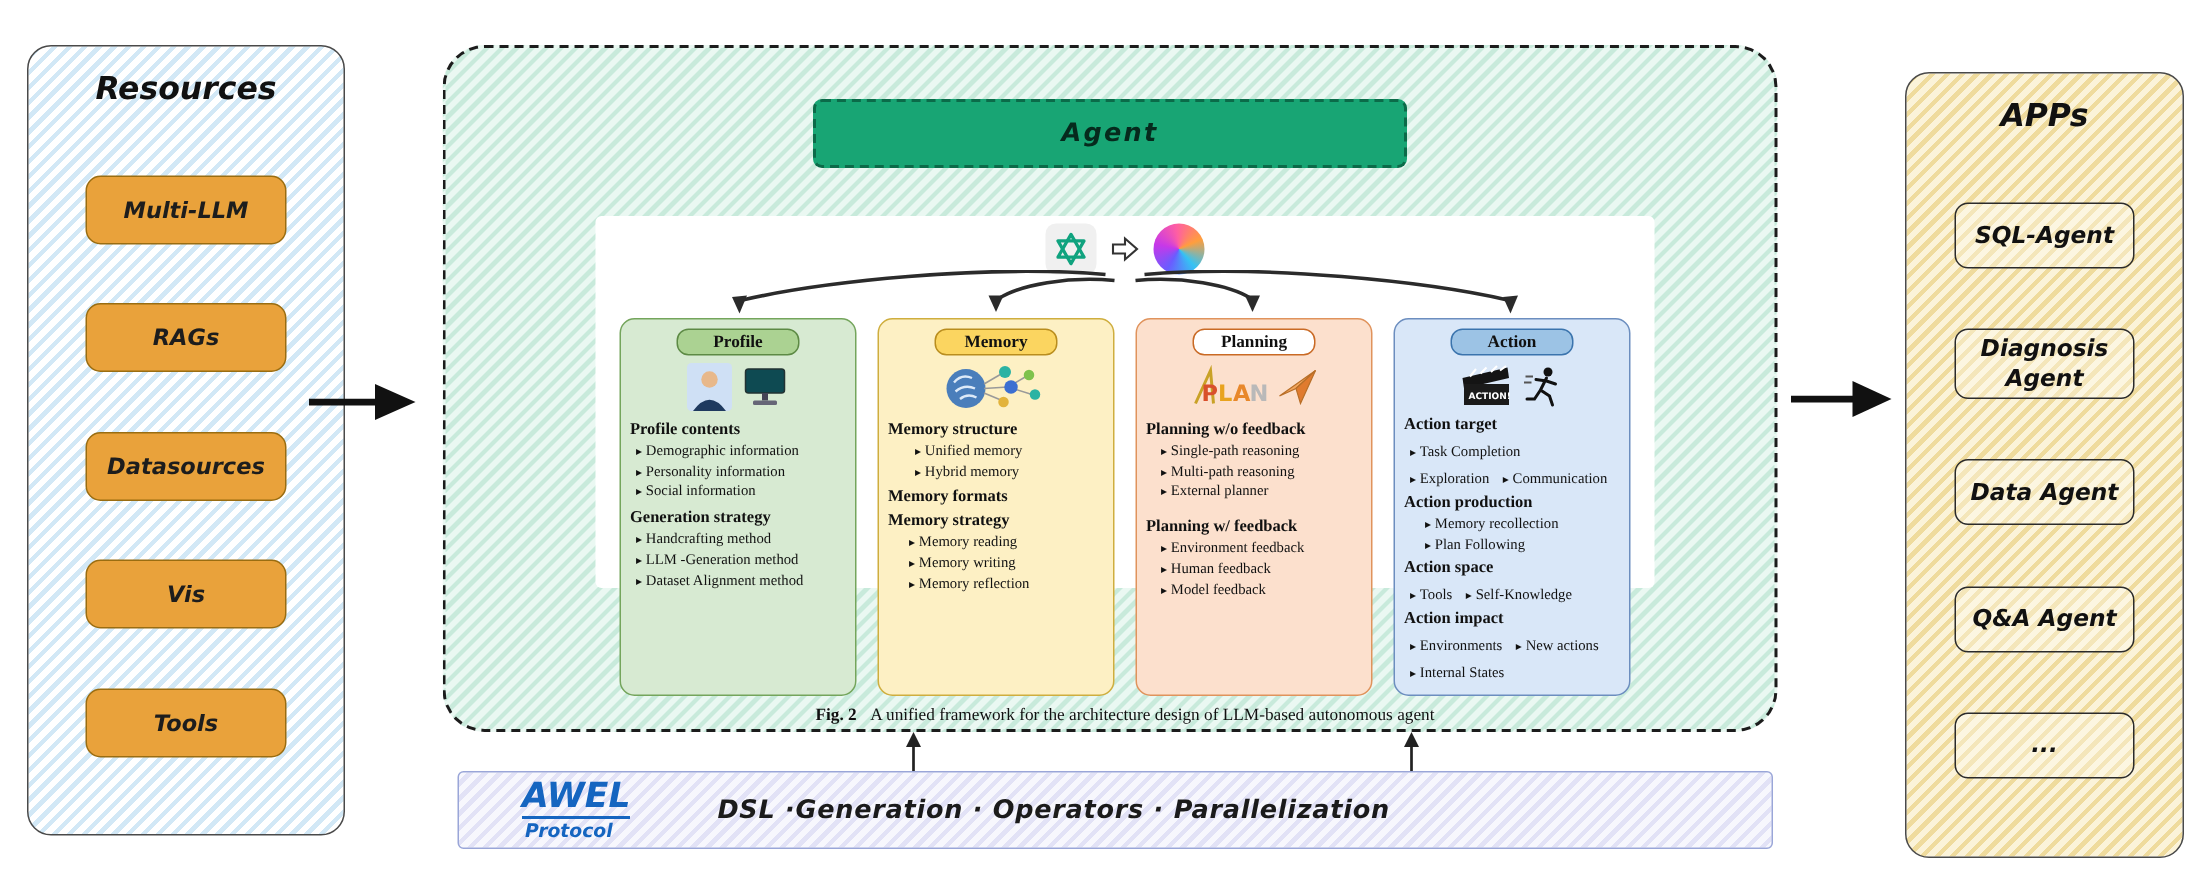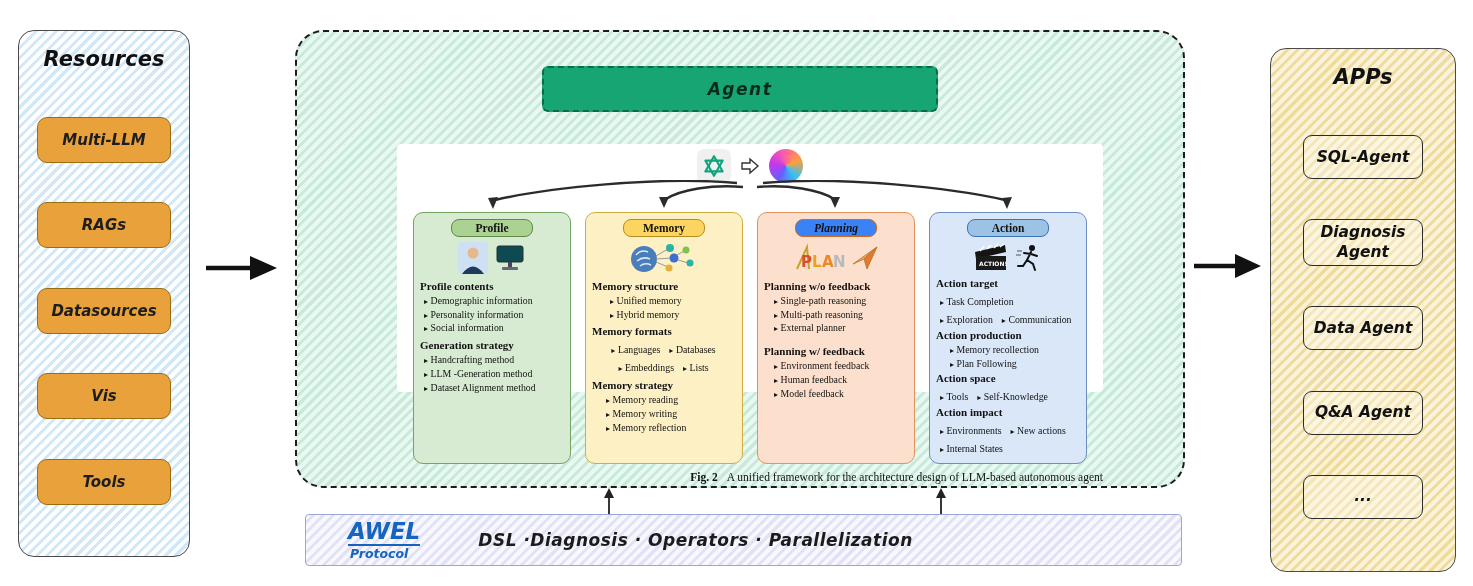--- a/index.html
+++ b/index.html
@@ -2,21 +2,21 @@
 <html><head>
 <meta charset="utf-8">
 <style>
   html,body{margin:0;padding:0;background:#fff;}
   .stage{position:relative;width:1473px;height:586px;background:#ffffff;
          font-family:"Liberation Sans",sans-serif;overflow:hidden;}
   .hand{font-family:"DejaVu Sans",sans-serif;font-style:italic;font-weight:700;}
 
   
   .panel{position:absolute;box-sizing:border-box;border-radius:16px;}
-  #resources{left:18px;top:30px;width:172px;height:527px;border:1.6px solid #4a4a4a;
+  #resources{left:18px;top:30px;width:212px;height:527px;border:1.6px solid #4a4a4a;
     background:repeating-linear-gradient(135deg,#ffffff 0 4px,#d2e8f6 4px 7px);
     display:flex;flex-direction:column;align-items:center;padding:16px 0 12px;}
   #apps{left:1270px;top:33px;width:186px;height:524px;border:1.6px solid #4a4a4a;
     background:repeating-linear-gradient(135deg,#fbf3d9 0 4px,#efdb9d 4px 7px);
     display:flex;flex-direction:column;align-items:center;padding:16px 0 12px;margin-top:15px;}
   .panel-title{font-size:21px;color:#111;margin-bottom:6px;}
   .panel-list{flex:1;display:flex;flex-direction:column;justify-content:space-evenly;
     align-items:center;width:100%;}
   .res-btn{width:132px;height:44px;background:#E9A23B;border:1.6px solid #9a6d11;
     border-radius:10px;display:flex;align-items:center;justify-content:center;
@@ -47,30 +47,30 @@
   .card{width:158px;border-radius:10px;border:1.6px solid;box-sizing:border-box;
     padding:6px 6px;font-family:"Liberation Serif",serif;}
   .card.profile{background:#d7ead2;border-color:#74a55c;}
   .card.memory{background:#fdf0c4;border-color:#cfae3e;}
   .card.planning{background:#fce0cd;border-color:#e0935c;}
   .card.action{background:#d9e7f8;border-color:#6c8ebf;}
   .badge{margin:0 auto 3px;width:80px;text-align:center;font-weight:bold;font-size:11.5px;
     border-radius:8px;padding:2px 0;border:1.2px solid;color:#111;}
   .badge.profile{background:#abd292;border-color:#5d8a45;}
   .badge.memory{background:#fbd560;border-color:#b98d1e;}
-  .badge.planning{background:#3b82f6;border-color:#c96a25;font-style:italic;}
+  .badge.planning{background:#ffffff;border-color:#c96a25;}
   .badge.action{background:#9cc3e5;border-color:#3b74ad;}
   .imgs{display:flex;justify-content:center;align-items:center;gap:6px;height:36px;margin:2px 0 1px;}
   .sec-h{font-weight:bold;font-size:11px;margin:4px 0 2px;color:#111;}
   .items{padding-left:4px;}
   .item{font-size:9.8px;color:#111;line-height:1.4;display:block;}
   .item::before{content:"\25B8\00a0";font-family:"DejaVu Sans",sans-serif;font-size:8px;}
   .sec-inline .item{display:inline-block;margin-right:5px;}
 
-  #caption{margin-top:7px;text-align:right;font-family:"Liberation Serif",serif;
+  #caption{margin-top:7px;text-align:center;font-family:"Liberation Serif",serif;
     font-size:11.5px;color:#111;}
   #caption .fig-label{font-weight:bold;margin-right:9px;}
 
   
   #awel-bar{position:absolute;left:305px;top:514px;width:877px;height:52px;
     border:1.2px solid #9aa6d8;border-radius:4px;box-sizing:border-box;
     background:repeating-linear-gradient(135deg,#f7f7fd 0 4px,#e2e2f6 4px 7px);
     display:flex;align-items:center;}
   .awel-logo{margin-left:42px;display:flex;flex-direction:column;align-items:flex-start;line-height:1;}
   .awel-name{font-size:23px;color:#1565c0;border-bottom:2.5px solid #1565c0;padding-bottom:1px;}
@@ -176,26 +176,20 @@
               <circle cx="58" cy="9" r="3.5" fill="#7fc24c"></circle>
               <circle cx="62" cy="22" r="3.5" fill="#2bb3a3"></circle>
             </svg>
           </div>
           <div class="sec-h">Memory structure</div>
           <div class="items" style="padding-left:18px">
             <span class="item">Unified memory</span>
             <span class="item">Hybrid memory</span>
           </div>
           <div class="sec-h">Memory formats</div>
-          <div class="items sec-inline" style="text-align:center">
-            <span class="item">Languages</span>
-            <span class="item">Databases</span>
-            <span class="item">Embeddings</span>
-            <span class="item">Lists</span>
-          </div>
           <div class="sec-h">Memory strategy</div>
           <div class="items" style="padding-left:14px">
             <span class="item">Memory reading</span>
             <span class="item">Memory writing</span>
             <span class="item">Memory reflection</span>
           </div>
         </div>
 
         <div class="card planning">
           <div class="badge planning">Planning</div>
@@ -286,21 +280,21 @@
   <svg class="abs" style="left:933px;top:488px" width="16" height="27">
     <path d="M8 26 V7" stroke="#222" stroke-width="1.8"></path>
     <polygon points="8,0 3,10 13,10" fill="#222"></polygon>
   </svg>
 
   <div id="awel-bar">
     <div class="awel-logo">
       <span class="awel-name hand">AWEL</span>
       <span class="awel-sub hand">Protocol</span>
     </div>
-    <div class="awel-text hand">DSL ·Diagnosis · Operators · Parallelization</div>
+    <div class="awel-text hand">DSL ·Generation · Operators · Parallelization</div>
   </div>
 
   <div id="apps" class="panel">
     <div class="panel-title hand">APPs</div>
     <div class="panel-list">
       <div class="app-box hand">SQL-Agent</div>
       <div class="app-box hand">Diagnosis
 Agent</div>
       <div class="app-box hand">Data Agent</div>
       <div class="app-box hand">Q&amp;A Agent</div>

